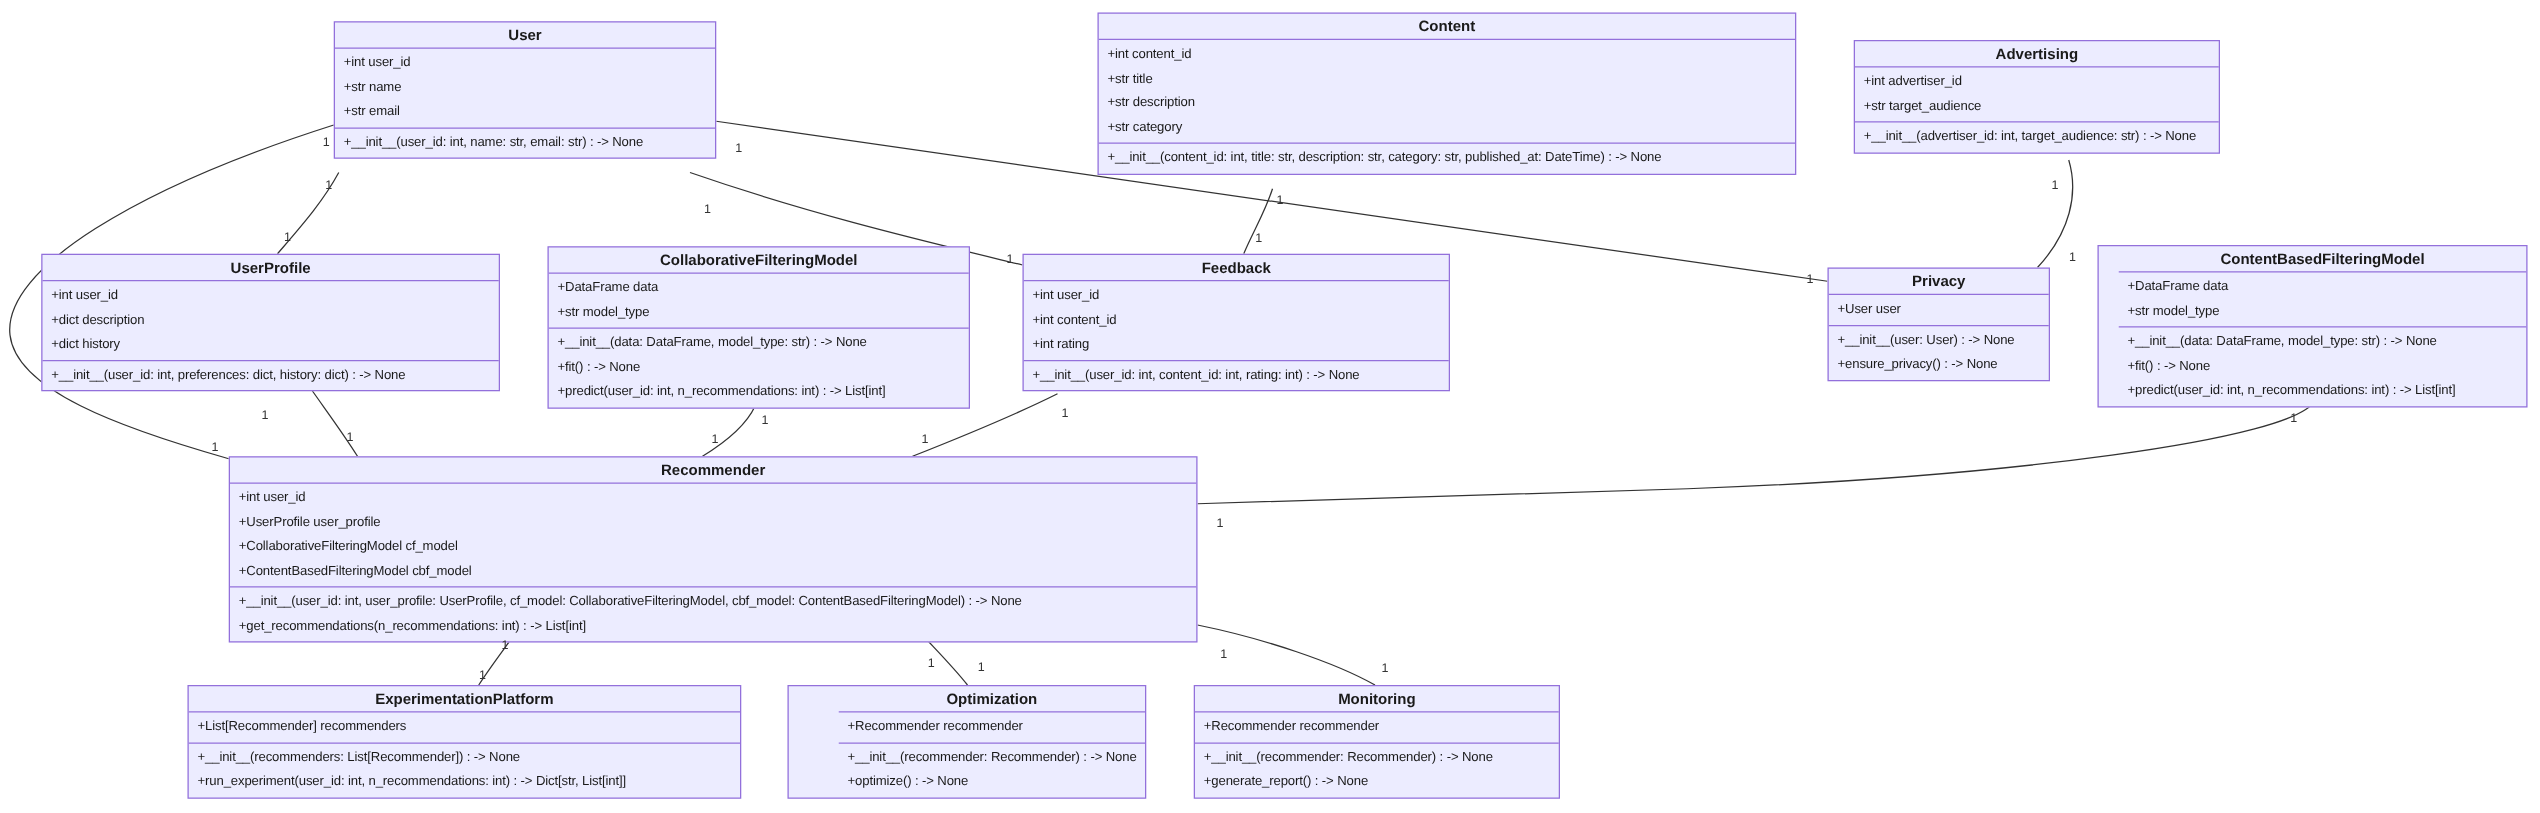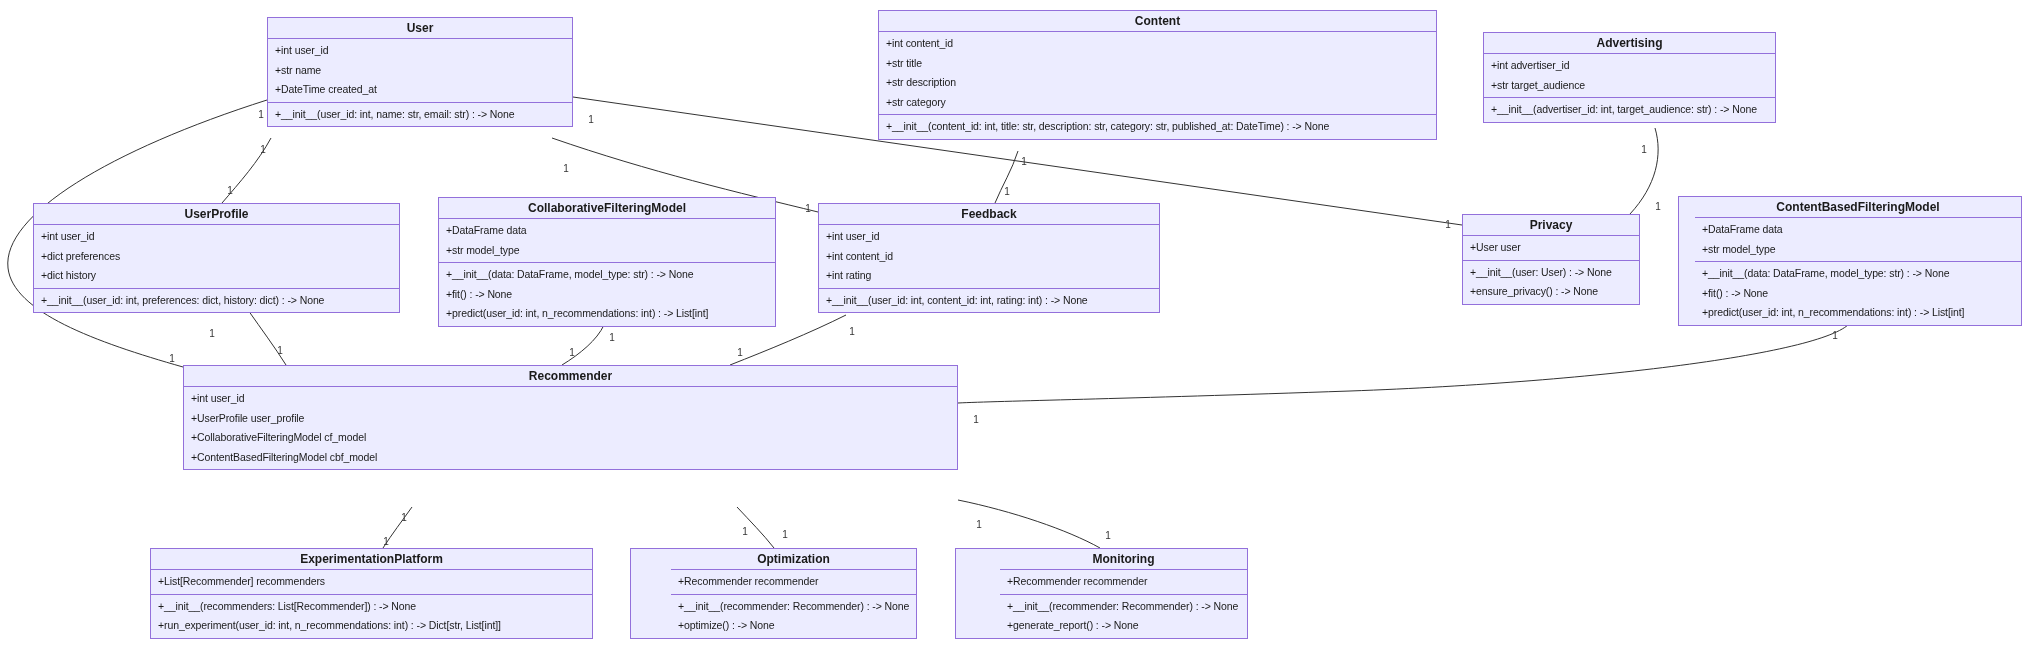--- a/index.html
+++ b/index.html
@@ -84,21 +84,21 @@
   <span class="card" style="left:745px;top:531px">1</span>
   <span class="card" style="left:785px;top:534px">1</span>
   <span class="card" style="left:979px;top:524px">1</span>
   <span class="card" style="left:1108px;top:535px">1</span>
 
   <div class="uml-class" style="left:267px;top:17px;width:306px;">
     <div class="uml-title">User</div>
     <div class="uml-attrs">
       <div class="uml-row">+int user_id</div>
       <div class="uml-row">+str name</div>
-      <div class="uml-row">+DateTime created_at</div>
+      <div class="uml-row">+str email</div>
     </div>
     <div class="uml-methods">
       <div class="uml-row">+__init__(user_id: int, name: str, email: str) : -&gt; None</div>
     </div>
   </div>
 
   <div class="uml-class" style="left:878px;top:10px;width:559px;">
     <div class="uml-title">Content</div>
     <div class="uml-attrs">
       <div class="uml-row">+int content_id</div>
@@ -119,21 +119,21 @@
     </div>
     <div class="uml-methods">
       <div class="uml-row">+__init__(advertiser_id: int, target_audience: str) : -&gt; None</div>
     </div>
   </div>
 
   <div class="uml-class" style="left:33px;top:203px;width:367px;">
     <div class="uml-title">UserProfile</div>
     <div class="uml-attrs">
       <div class="uml-row">+int user_id</div>
-      <div class="uml-row">+dict preferences</div>
+      <div class="uml-row">+dict description</div>
       <div class="uml-row">+dict history</div>
     </div>
     <div class="uml-methods">
       <div class="uml-row">+__init__(user_id: int, preferences: dict, history: dict) : -&gt; None</div>
     </div>
   </div>
 
   <div class="uml-class" style="left:438px;top:197px;width:338px;">
     <div class="uml-title">CollaborativeFilteringModel</div>
     <div class="uml-attrs">
@@ -184,20 +184,24 @@
   </div>
 
   <div class="uml-class" style="left:183px;top:365px;width:775px;">
     <div class="uml-title">Recommender</div>
     <div class="uml-attrs">
       <div class="uml-row">+int user_id</div>
       <div class="uml-row">+UserProfile user_profile</div>
       <div class="uml-row">+CollaborativeFilteringModel cf_model</div>
       <div class="uml-row">+ContentBasedFilteringModel cbf_model</div>
     </div>
+    <div class="uml-methods">
+      <div class="uml-row">+__init__(user_id: int, user_profile: UserProfile, cf_model: CollaborativeFilteringModel, cbf_model: ContentBasedFilteringModel) : -&gt; None</div>
+      <div class="uml-row">+get_recommendations(n_recommendations: int) : -&gt; List[int]</div>
+    </div>
   </div>
 
   <div class="uml-class" style="left:150px;top:548px;width:443px;">
     <div class="uml-title">ExperimentationPlatform</div>
     <div class="uml-attrs">
       <div class="uml-row">+List[Recommender] recommenders</div>
     </div>
     <div class="uml-methods">
       <div class="uml-row">+__init__(recommenders: List[Recommender]) : -&gt; None</div>
       <div class="uml-row">+run_experiment(user_id: int, n_recommendations: int) : -&gt; Dict[str, List[int]]</div>
@@ -208,21 +212,21 @@
     <div class="uml-title">Optimization</div>
     <div class="uml-attrs">
       <div class="uml-row">+Recommender recommender</div>
     </div>
     <div class="uml-methods">
       <div class="uml-row">+__init__(recommender: Recommender) : -&gt; None</div>
       <div class="uml-row">+optimize() : -&gt; None</div>
     </div>
   </div>
 
-  <div class="uml-class" style="left:955px;top:548px;width:293px;padding-left:44px;">
+  <div class="uml-class" style="left:955px;top:548px;width:293px;">
     <div class="uml-title">Monitoring</div>
     <div class="uml-attrs">
       <div class="uml-row">+Recommender recommender</div>
     </div>
     <div class="uml-methods">
       <div class="uml-row">+__init__(recommender: Recommender) : -&gt; None</div>
       <div class="uml-row">+generate_report() : -&gt; None</div>
     </div>
   </div>
 

